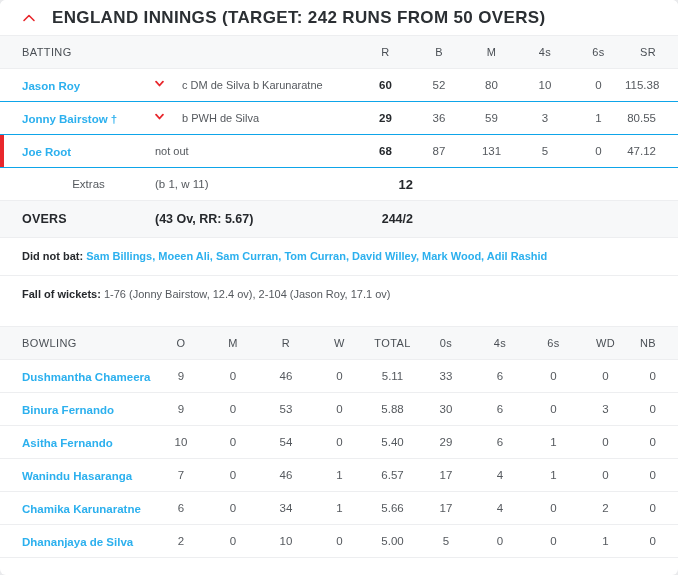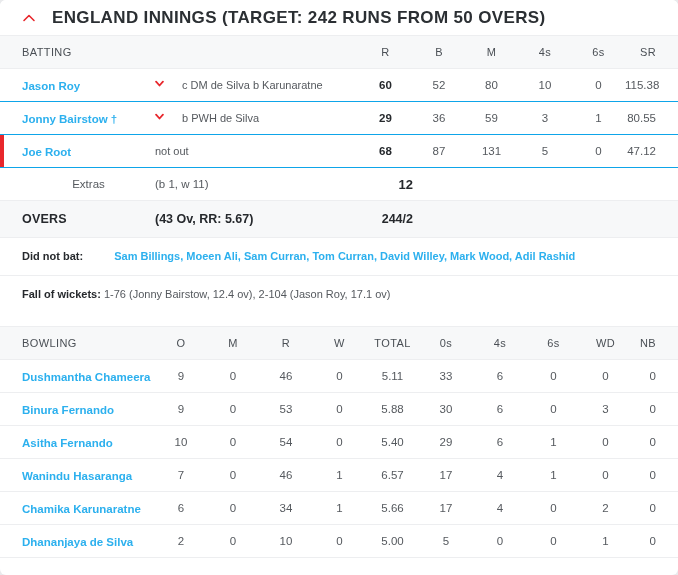--- a/index.html
+++ b/index.html
@@ -186,21 +186,20 @@
     color: #55595e;
     border-bottom: 1px solid #edeef0;
     line-height: 1.35;
     background: #fff;
   }
   .note b { color: #26292d; font-weight: 700; }
   .note .lnk {
     color: #2cb0ee;
     font-weight: 700;
     cursor: pointer;
-    margin-left: 28px;
   }
   .note-gap { border-bottom: none; padding-bottom: 14px; }
 
   .spacer-band {
     height: 10px;
     background: #ffffff;
     border-bottom: 1px solid #edeef0;
   }
 
   .bowl-row { height: 32px; background: #fff; }

